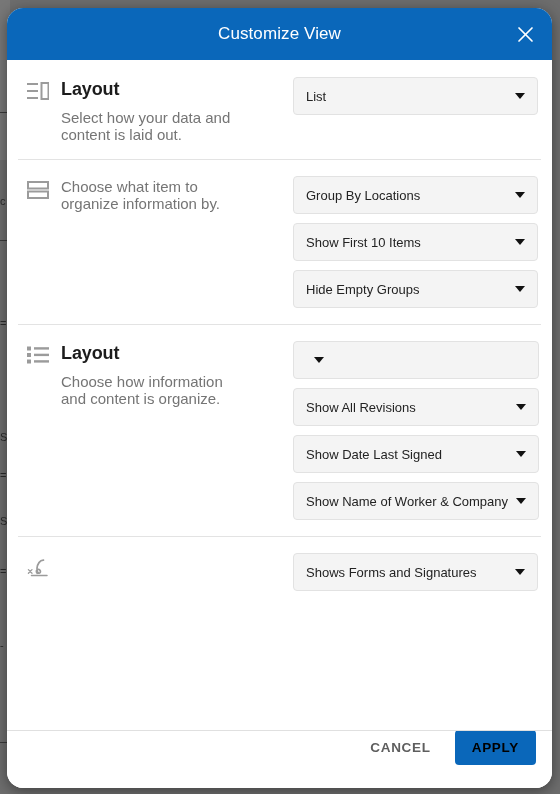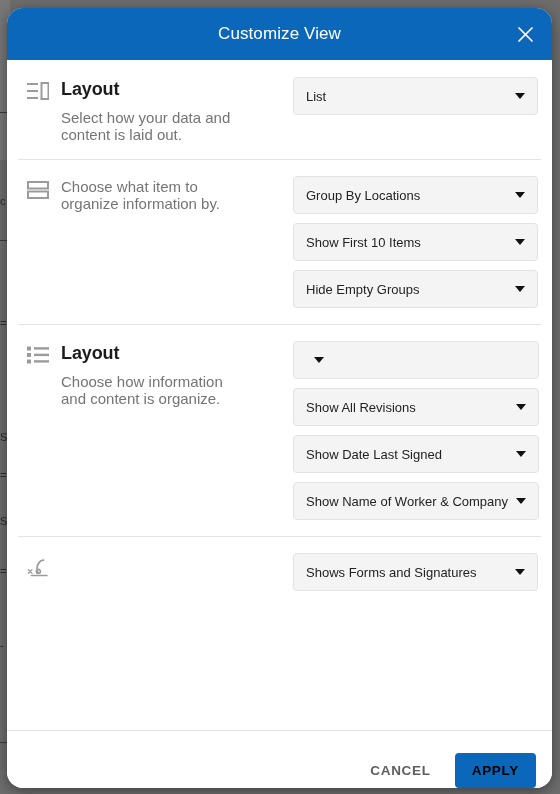--- a/index.html
+++ b/index.html
@@ -183,21 +183,21 @@
     border-right: 5.5px solid transparent;
     border-top: 6.5px solid #111111;
   }
 
   
   #footer {
     flex: 0 0 58px;
     height: 58px;
     position: relative;
     display: flex;
-    align-items: flex-end;
+    align-items: flex-start;
     justify-content: flex-end;
     padding-right: 16px;
     background: #fff;
     padding-left: 6px;
   }
   #footer::before {
     content: "";
     position: absolute;
     left: 0;
     right: 0;

